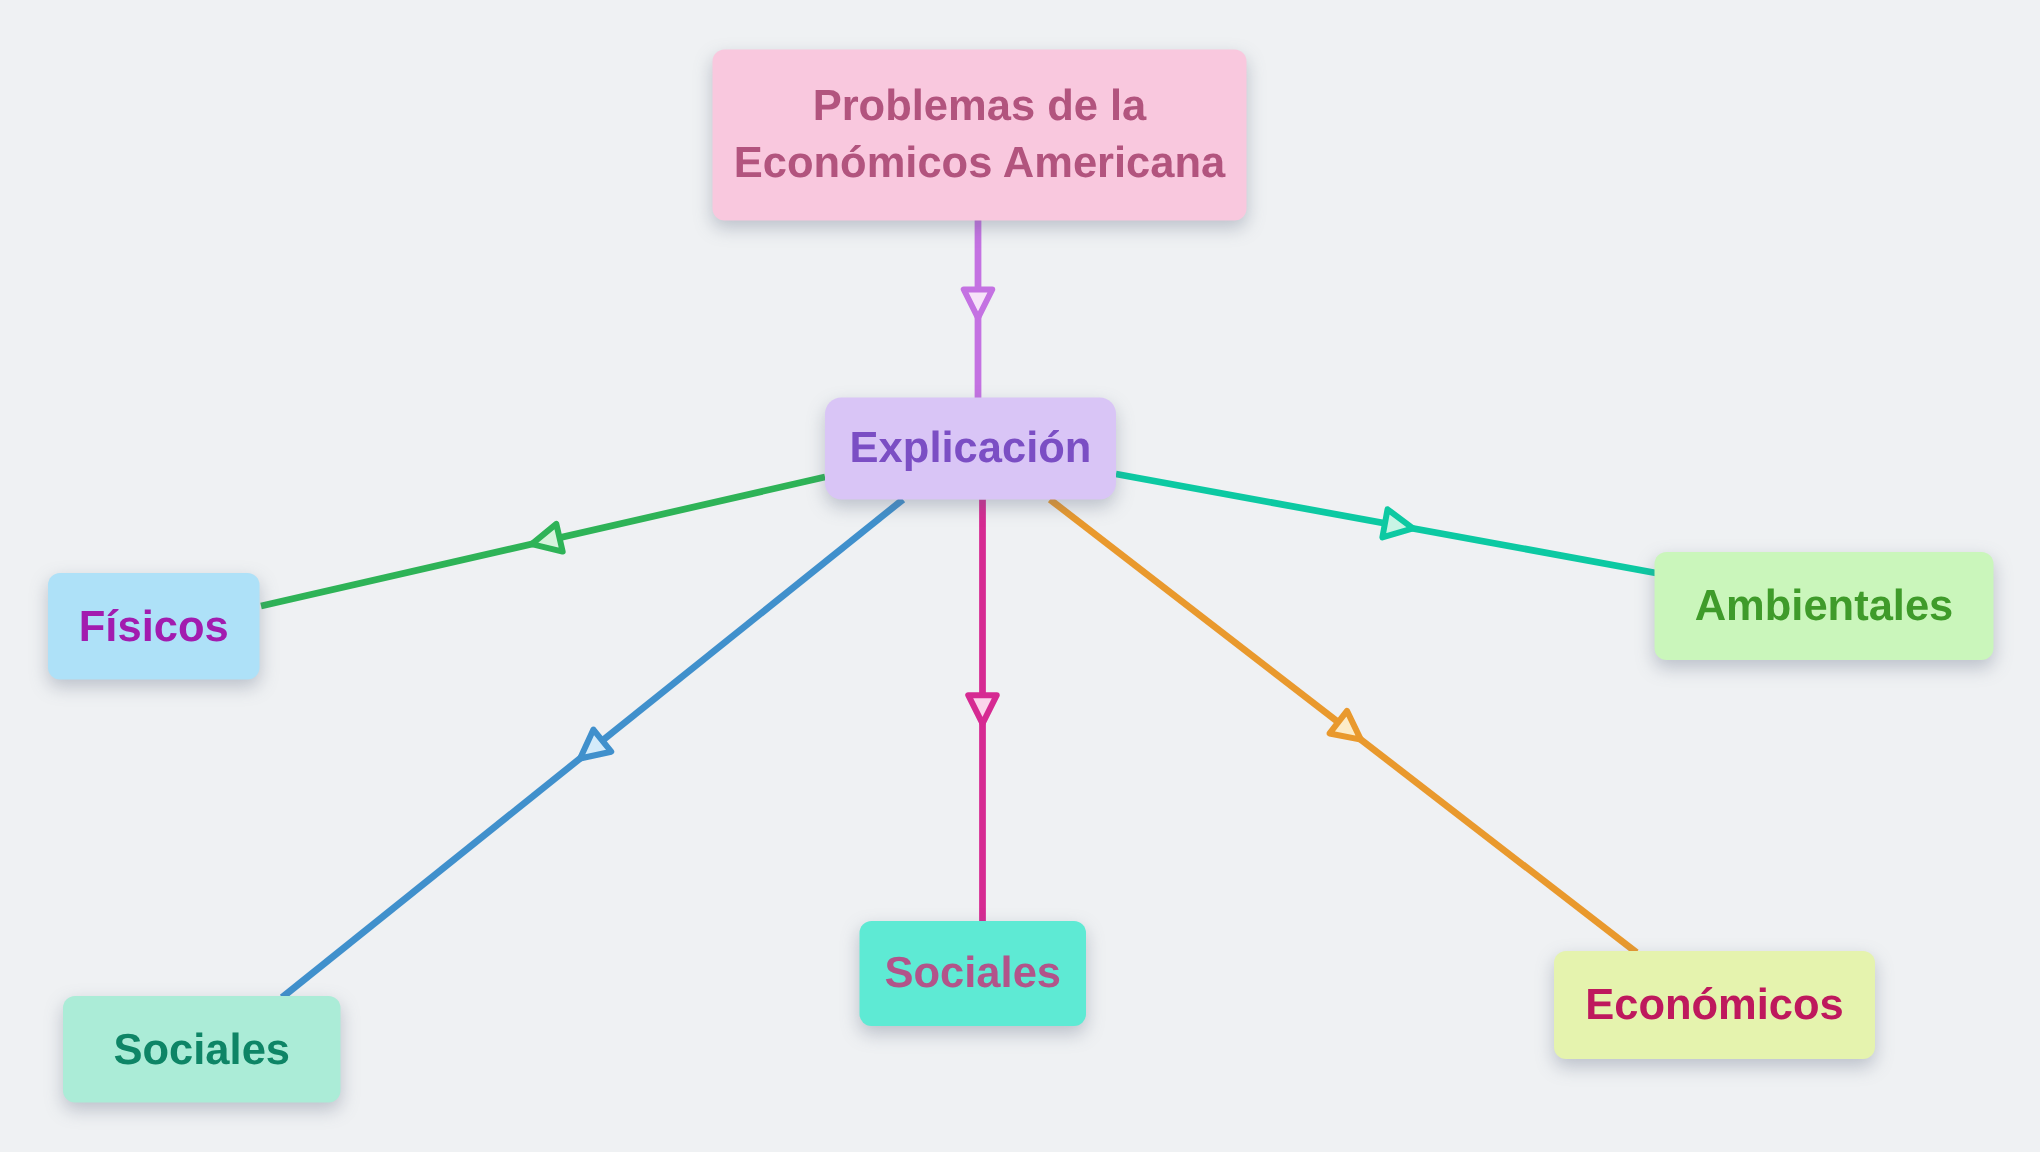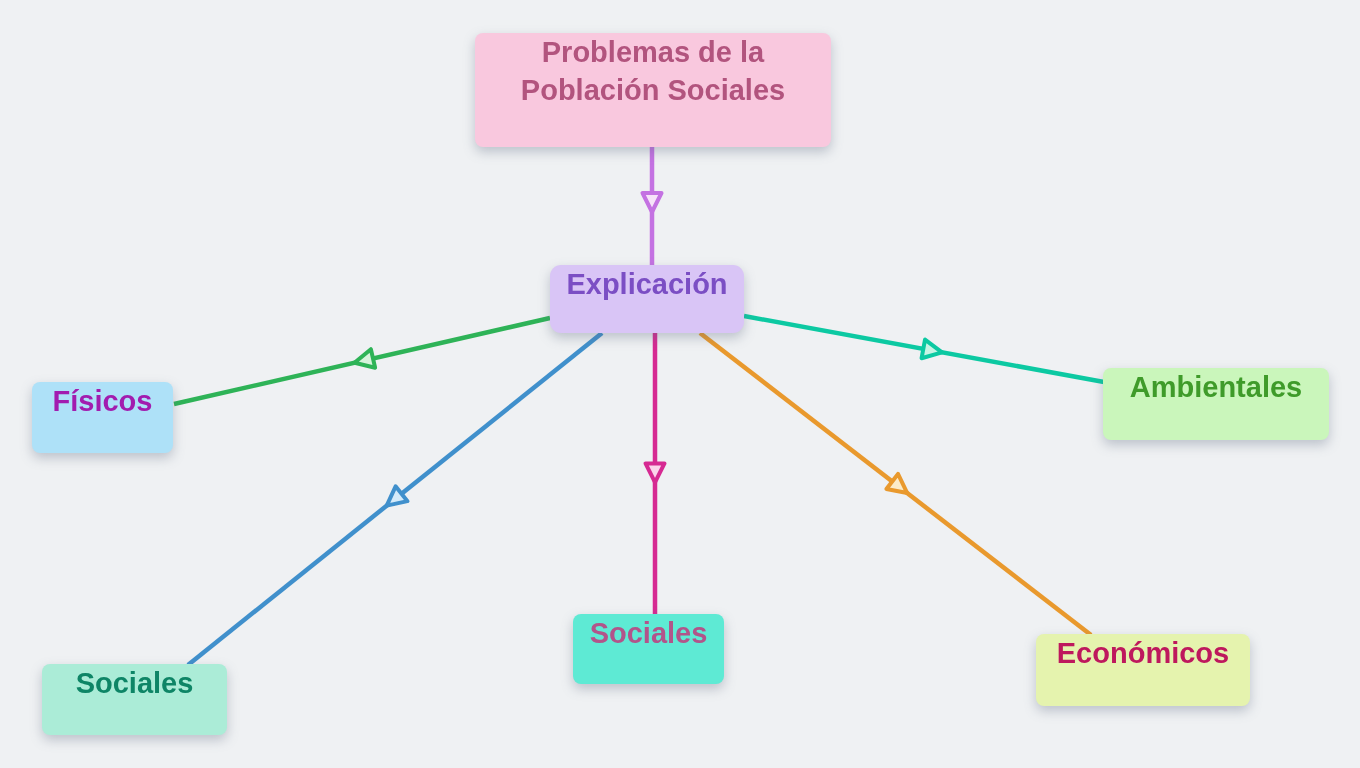--- a/index.html
+++ b/index.html
@@ -28,20 +28,21 @@
     width: 1360px;
     height: 768px;
     z-index: 2;
   }
   .node {
     position: absolute;
     box-sizing: border-box;
     display: flex;
     flex-direction: column;
     align-items: center;
+    justify-content: center;
     border-radius: 8px;
     font-weight: bold;
     font-size: 29px;
     line-height: 38px;
     text-align: center;
     box-shadow: 0 5px 12px rgba(95, 105, 130, 0.35);
     cursor: default;
     user-select: none;
   }
   .node-line {
@@ -74,21 +75,21 @@
         <polygon points="907.23,493.06 886.3859386888404,488.96425732539024 898.000157352992,473.9273053463064" fill="#fcecc9" stroke="#e9992d" stroke-width="4" stroke-linejoin="round"></polygon>
       </g>
       <g>
         <line x1="744" y1="316" x2="1104" y2="382" stroke="#0cc9a2" stroke-width="4.5" stroke-linecap="butt"></line>
         <polygon points="942,352.3 921.5983606557377,358.21803278688526 925.0245901639344,339.5295081967213" fill="#c8f4e5" stroke="#0cc9a2" stroke-width="4" stroke-linejoin="round"></polygon>
       </g>
     </svg>
   <div class="nodes-layer" id="nodes">
       <div class="node" style="left: 475px; top: 33px; width: 356px; height: 114px; background: rgb(249, 200, 222); color: rgb(178, 84, 126);">
         <div class="node-line">Problemas de la</div>
-        <div class="node-line">Población Sociales</div>
+        <div class="node-line">Económicos Americana</div>
       </div>
       <div class="node" style="left: 550px; top: 265px; width: 194px; height: 68px; background: rgb(217, 197, 246); color: rgb(123, 78, 196); border-radius: 11px;">
         <div class="node-line">Explicación</div>
       </div>
       <div class="node" style="left: 32px; top: 382px; width: 141px; height: 71px; background: rgb(174, 225, 248); color: #a21caf;">
         <div class="node-line">Físicos</div>
       </div>
       <div class="node" style="left: 42px; top: 664px; width: 185px; height: 71px; background: rgb(171, 236, 215); color: rgb(14, 133, 102);">
         <div class="node-line">Sociales</div>
       </div>

